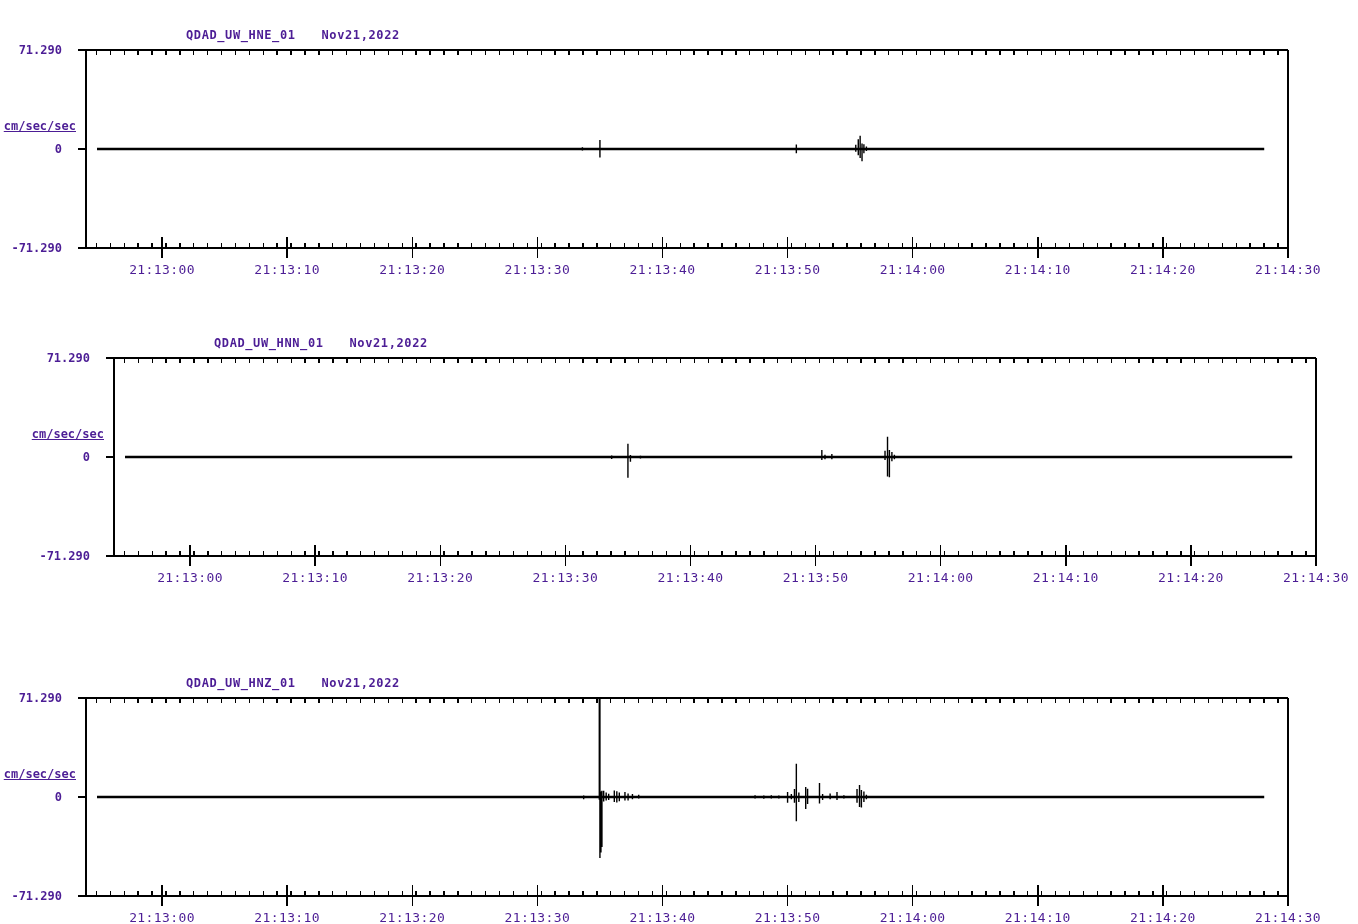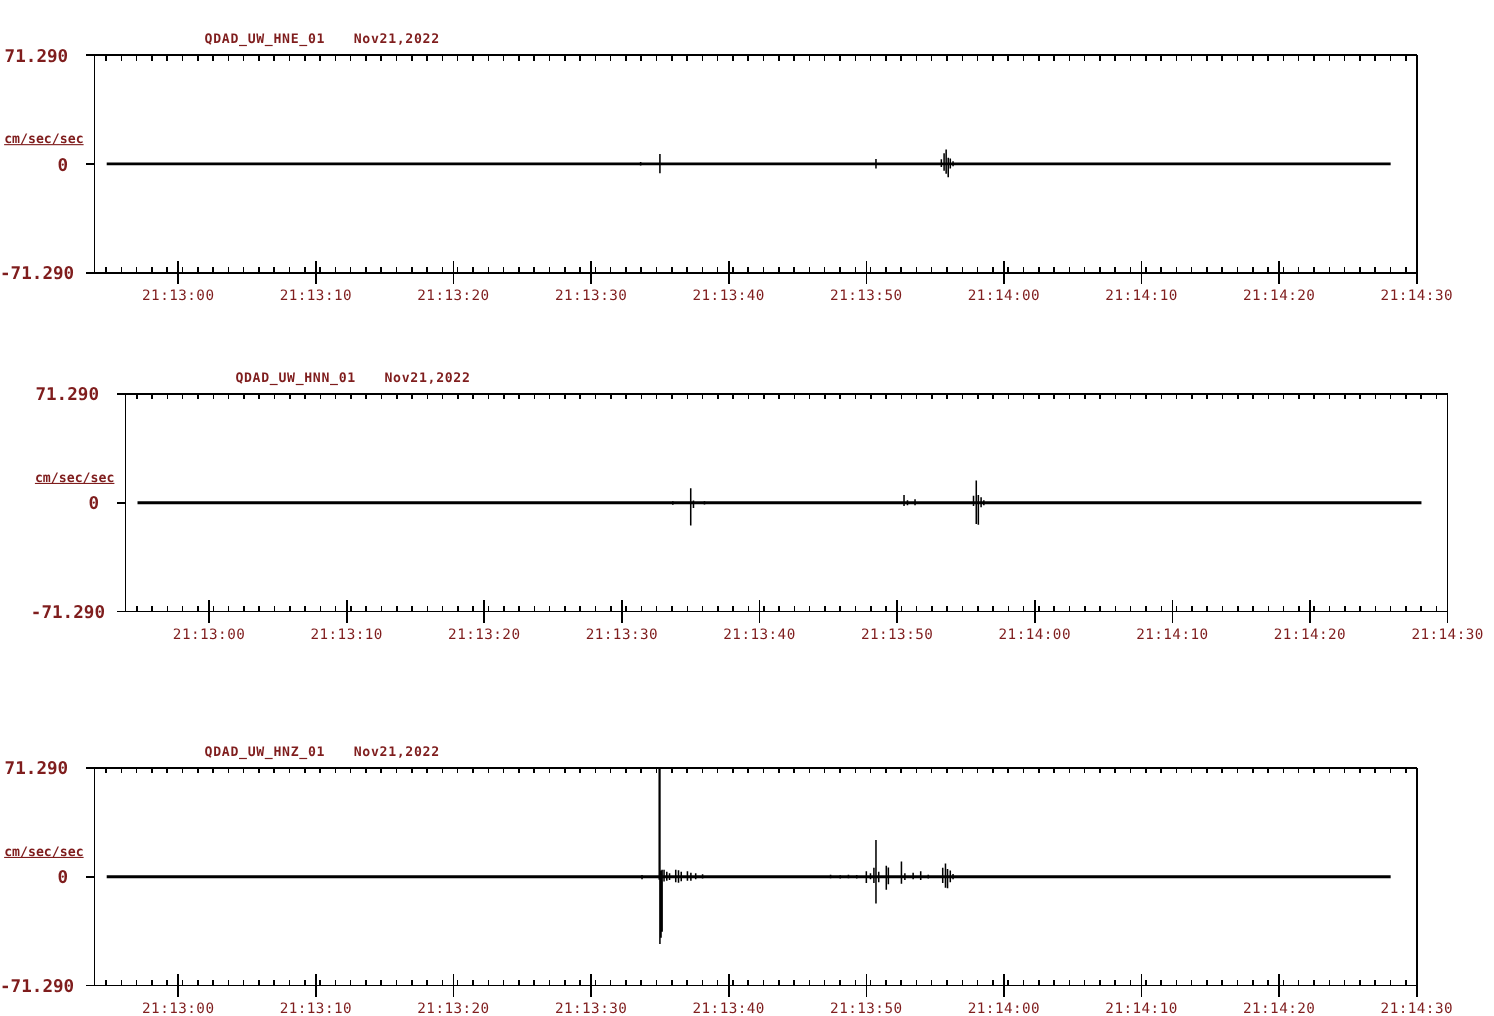--- a/index.html
+++ b/index.html
@@ -2,32 +2,32 @@
 <html><head>
 <meta charset="utf-8">
 <style>
   html,body{margin:0;padding:0;background:#ffffff;}
   #figure{
     position:relative;
     width:1358px;height:924px;
     background:#ffffff;
     overflow:hidden;
     font-family:"DejaVu Sans Mono","Liberation Mono",monospace;
-    color:#7f1d1d;
+    color:#4c1d95;
   }
   .panel{position:absolute;left:0;width:1358px;height:308px;}
   .plot{position:absolute;left:0;top:0;width:1358px;height:308px;display:block;}
   .title{
     position:absolute;left:186px;top:28px;height:16px;
     font-size:12px;font-weight:bold;white-space:pre;letter-spacing:0.6px;
   }
   .title .date{margin-left:26px;}
   .ylabel{
     position:absolute;left:0px;width:62px;text-align:right;
-    font-size:16px;font-weight:bold;line-height:15px;height:15px;
+    font-size:12px;font-weight:bold;line-height:15px;height:15px;
   }
   .ytop{top:43px;}
   .yzero{top:142px;}
   .ybottom{top:241px;}
   .unit{
     position:absolute;left:0px;width:76px;text-align:right;
     font-size:12px;font-weight:bold;line-height:15px;height:15px;top:119px;text-decoration:underline;
   }
   .xlab{
     position:absolute;width:110px;text-align:center;top:262px;height:16px;

